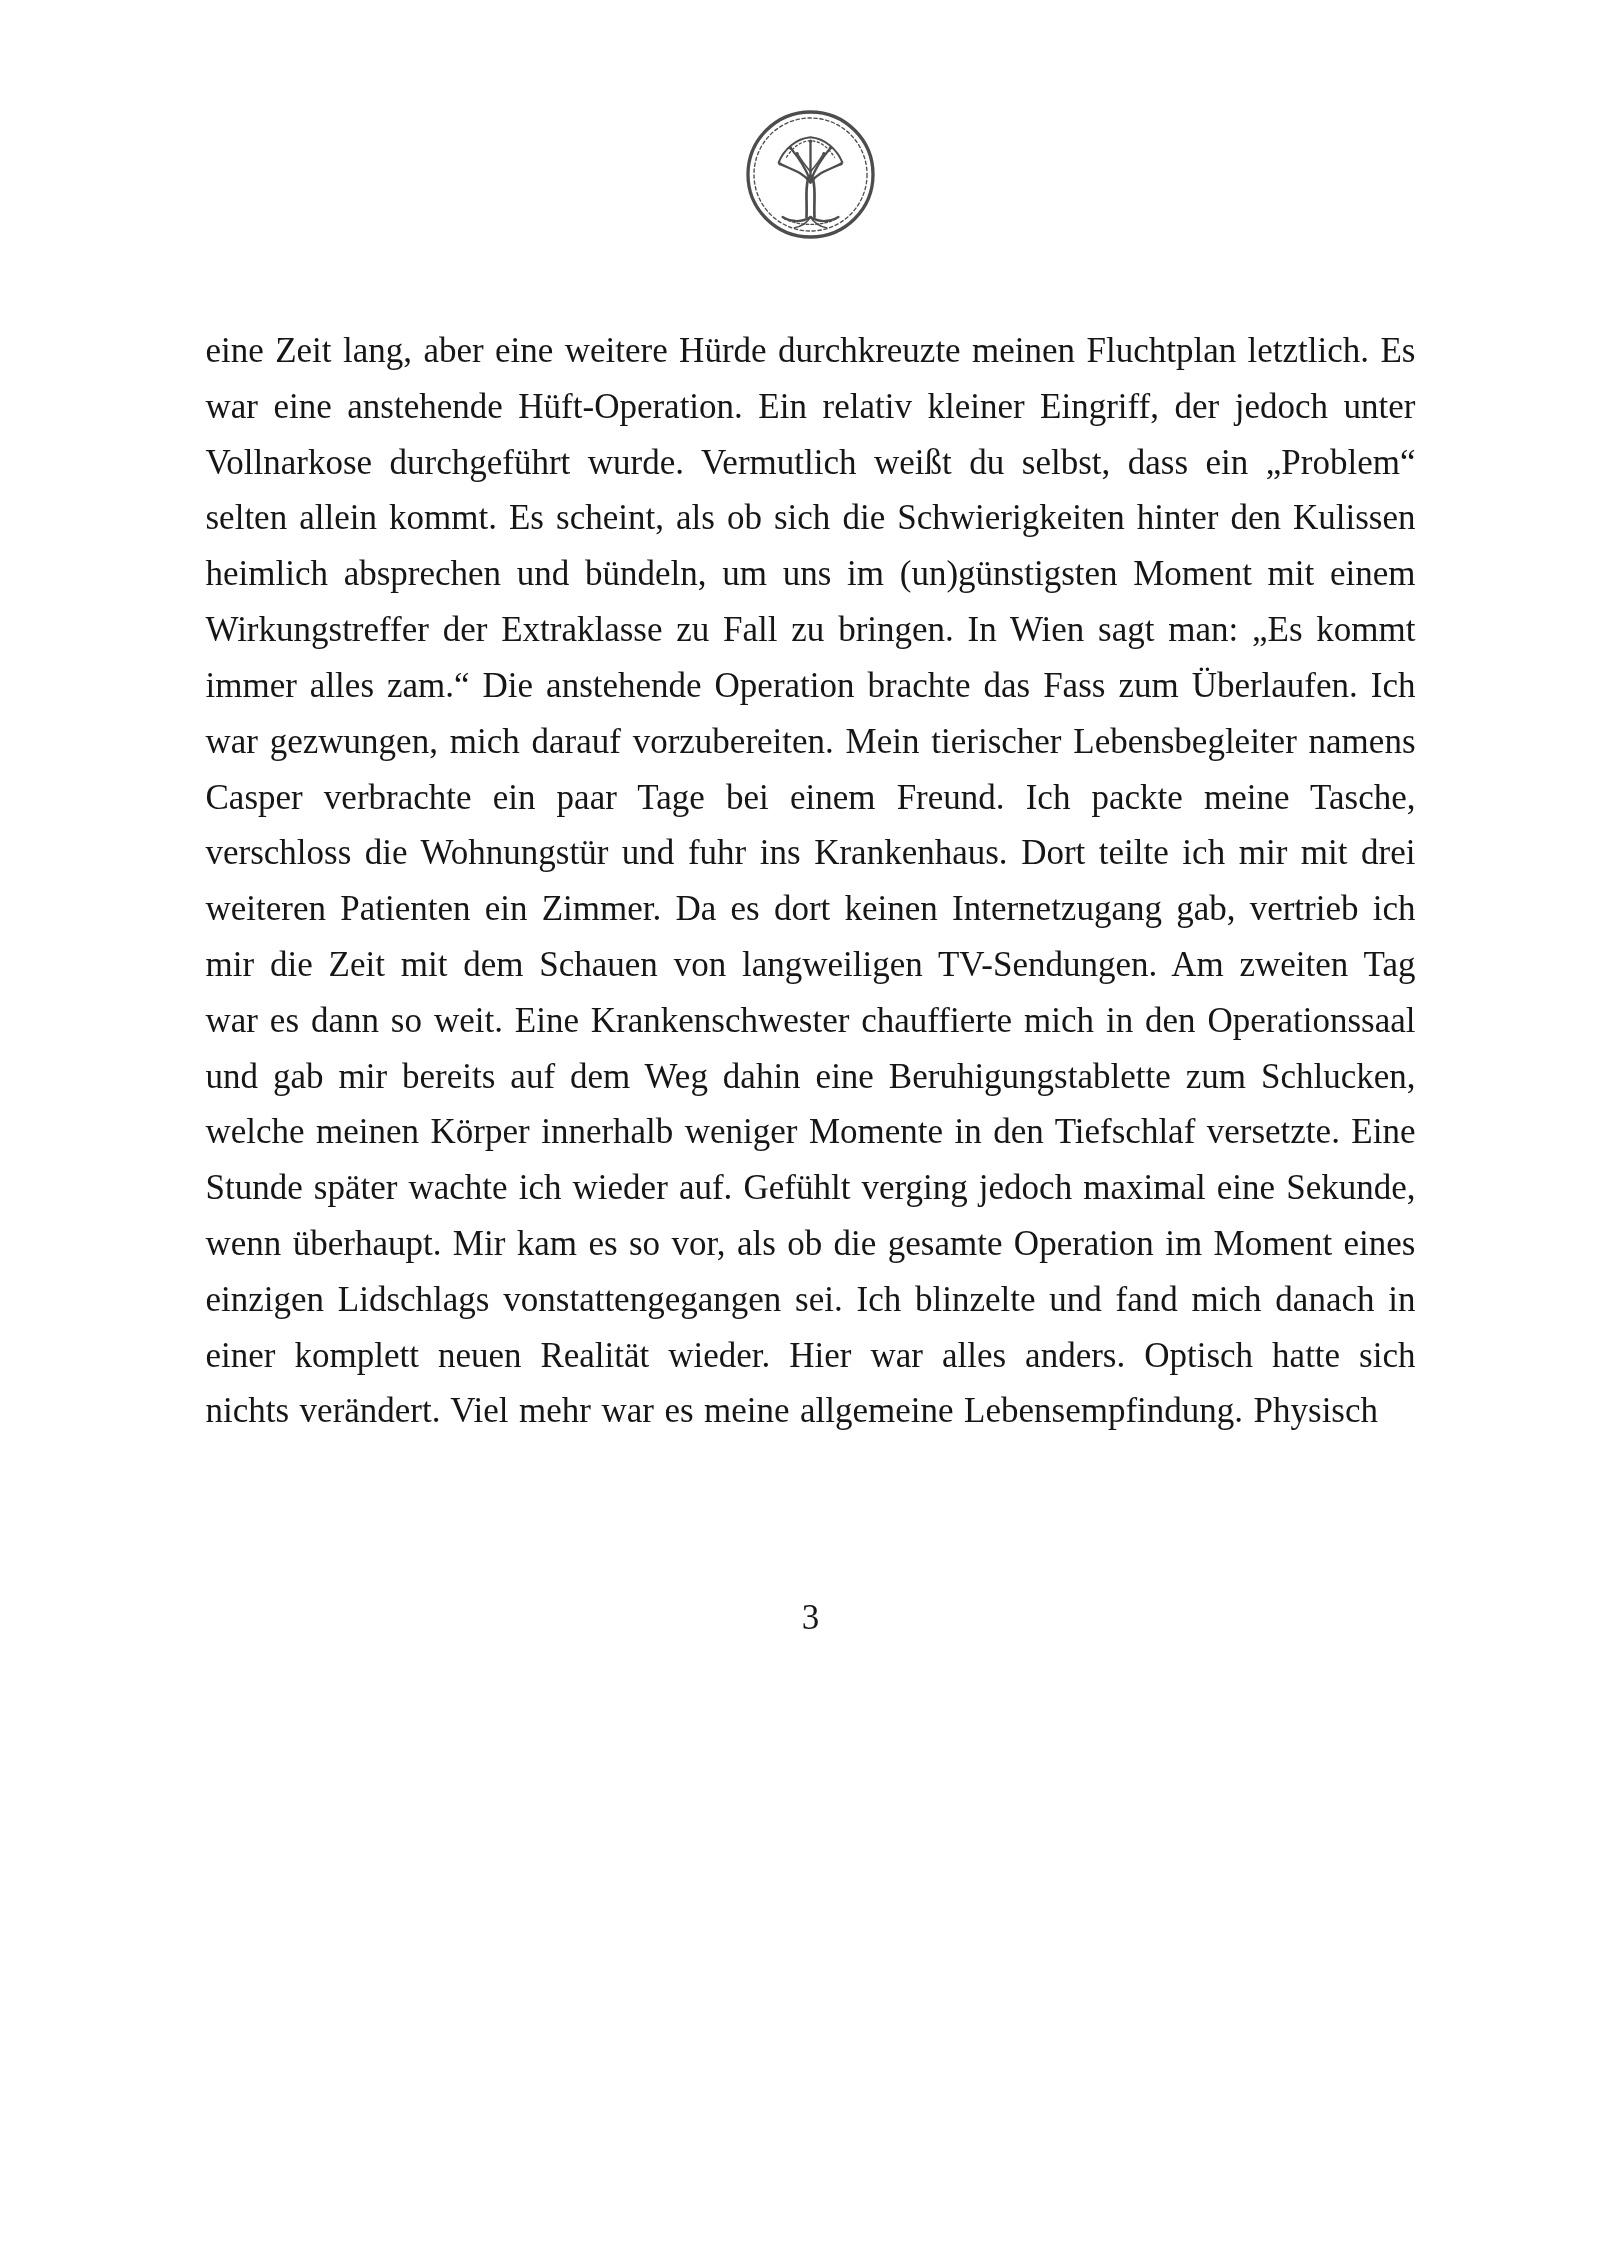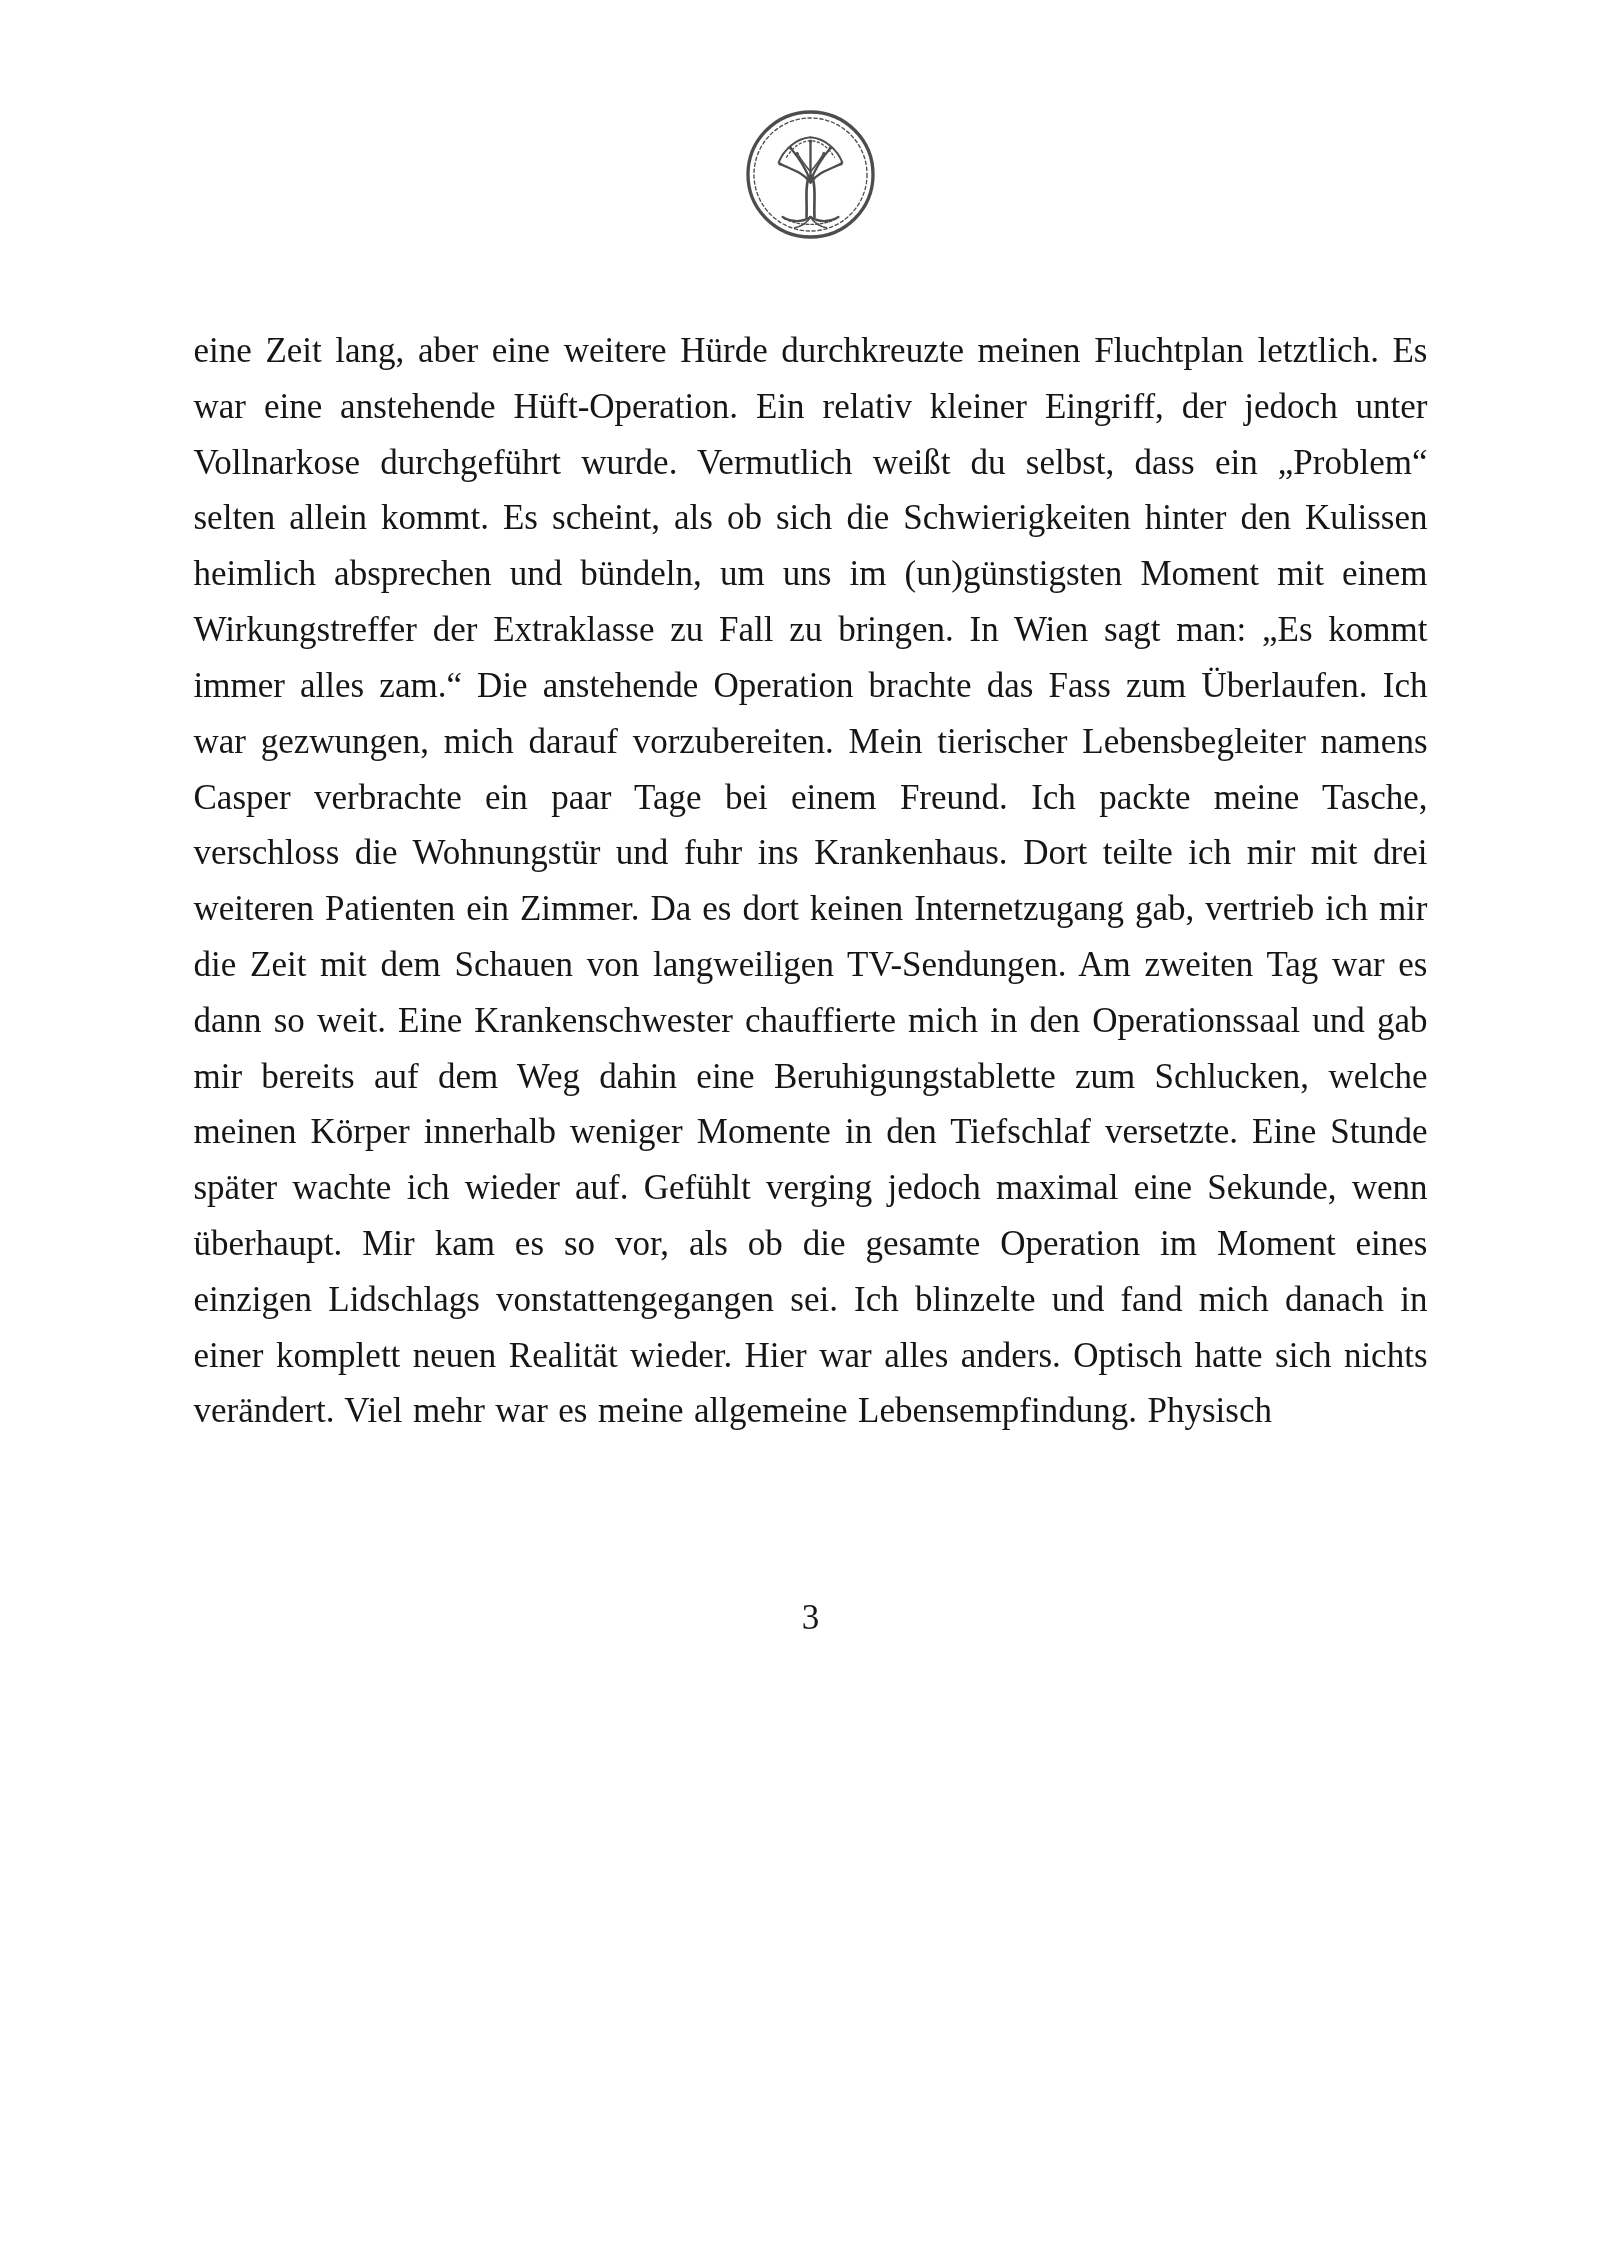--- a/index.html
+++ b/index.html
@@ -32,21 +32,21 @@
   .text-block {
     width: 1242px;
     margin: 82px auto 0 auto;
     text-align: justify;
     text-justify: inter-word;
     font-size: 35px;
     line-height: 1.595;
     word-spacing: 0.05em;
   }
   .text-block p {
-    margin: 4px;
+    margin: 16px;
   }
   .page-number {
     text-align: center;
     margin-top: 159px;
     font-size: 35px;
     color: #161616;
   }
 </style>
 </head>
 <body>

